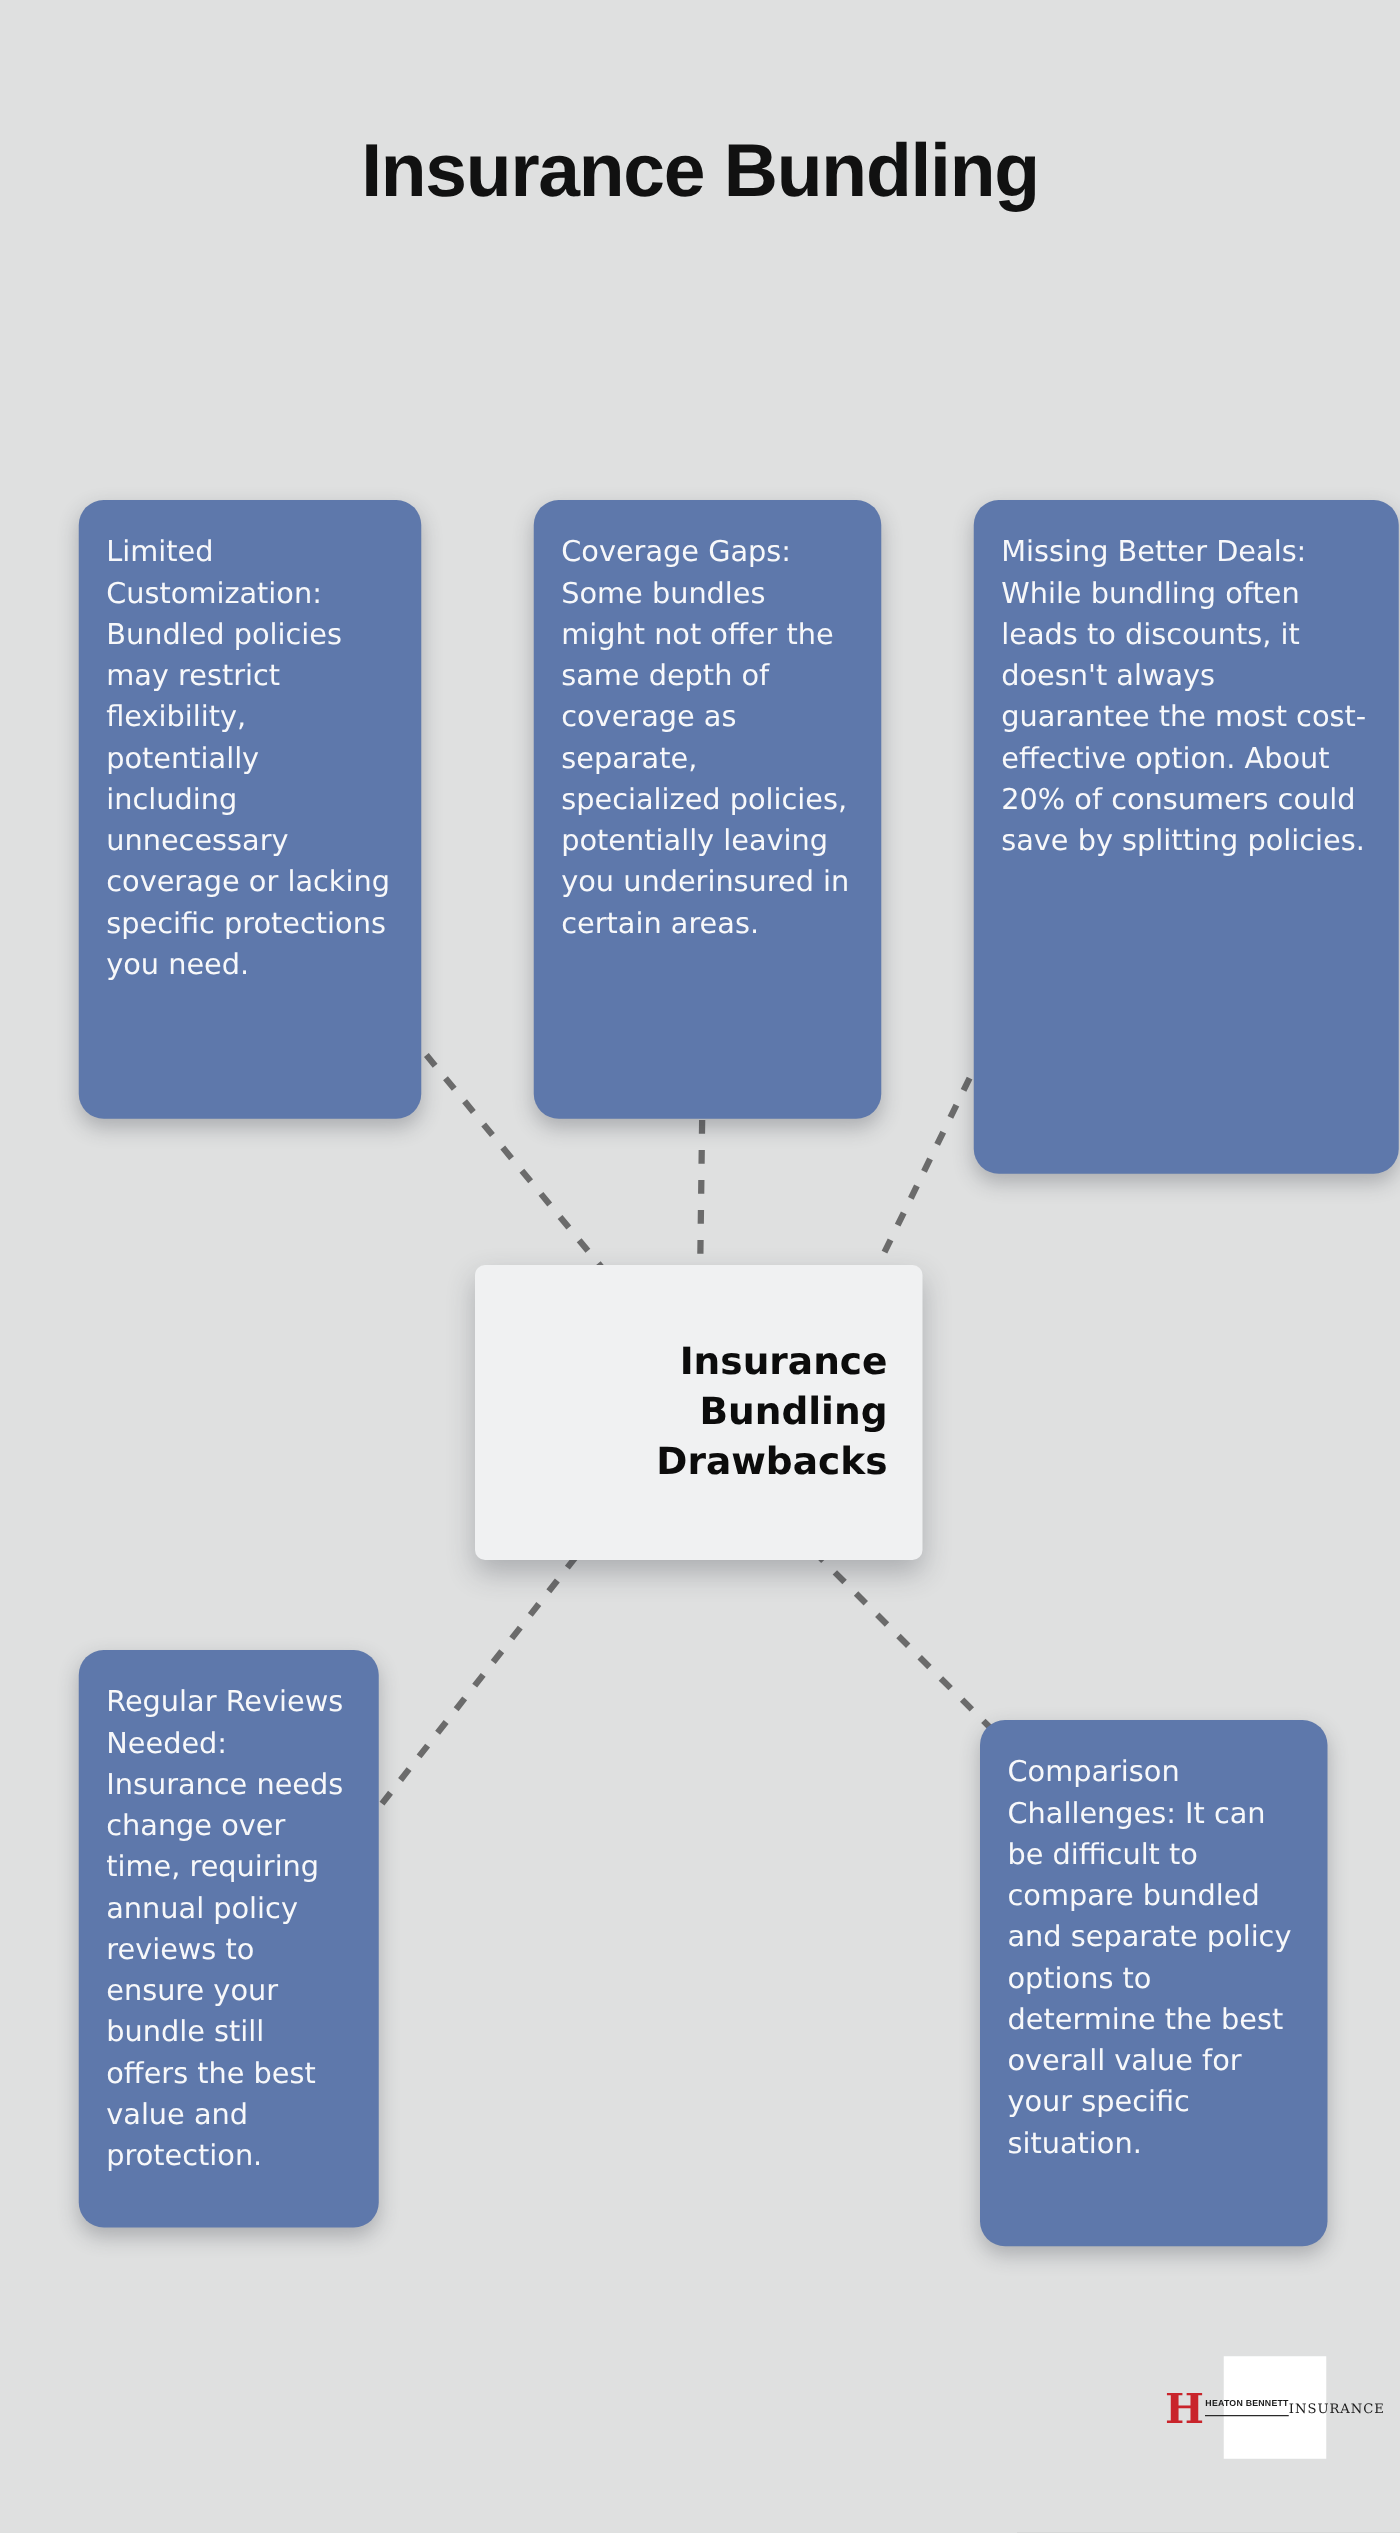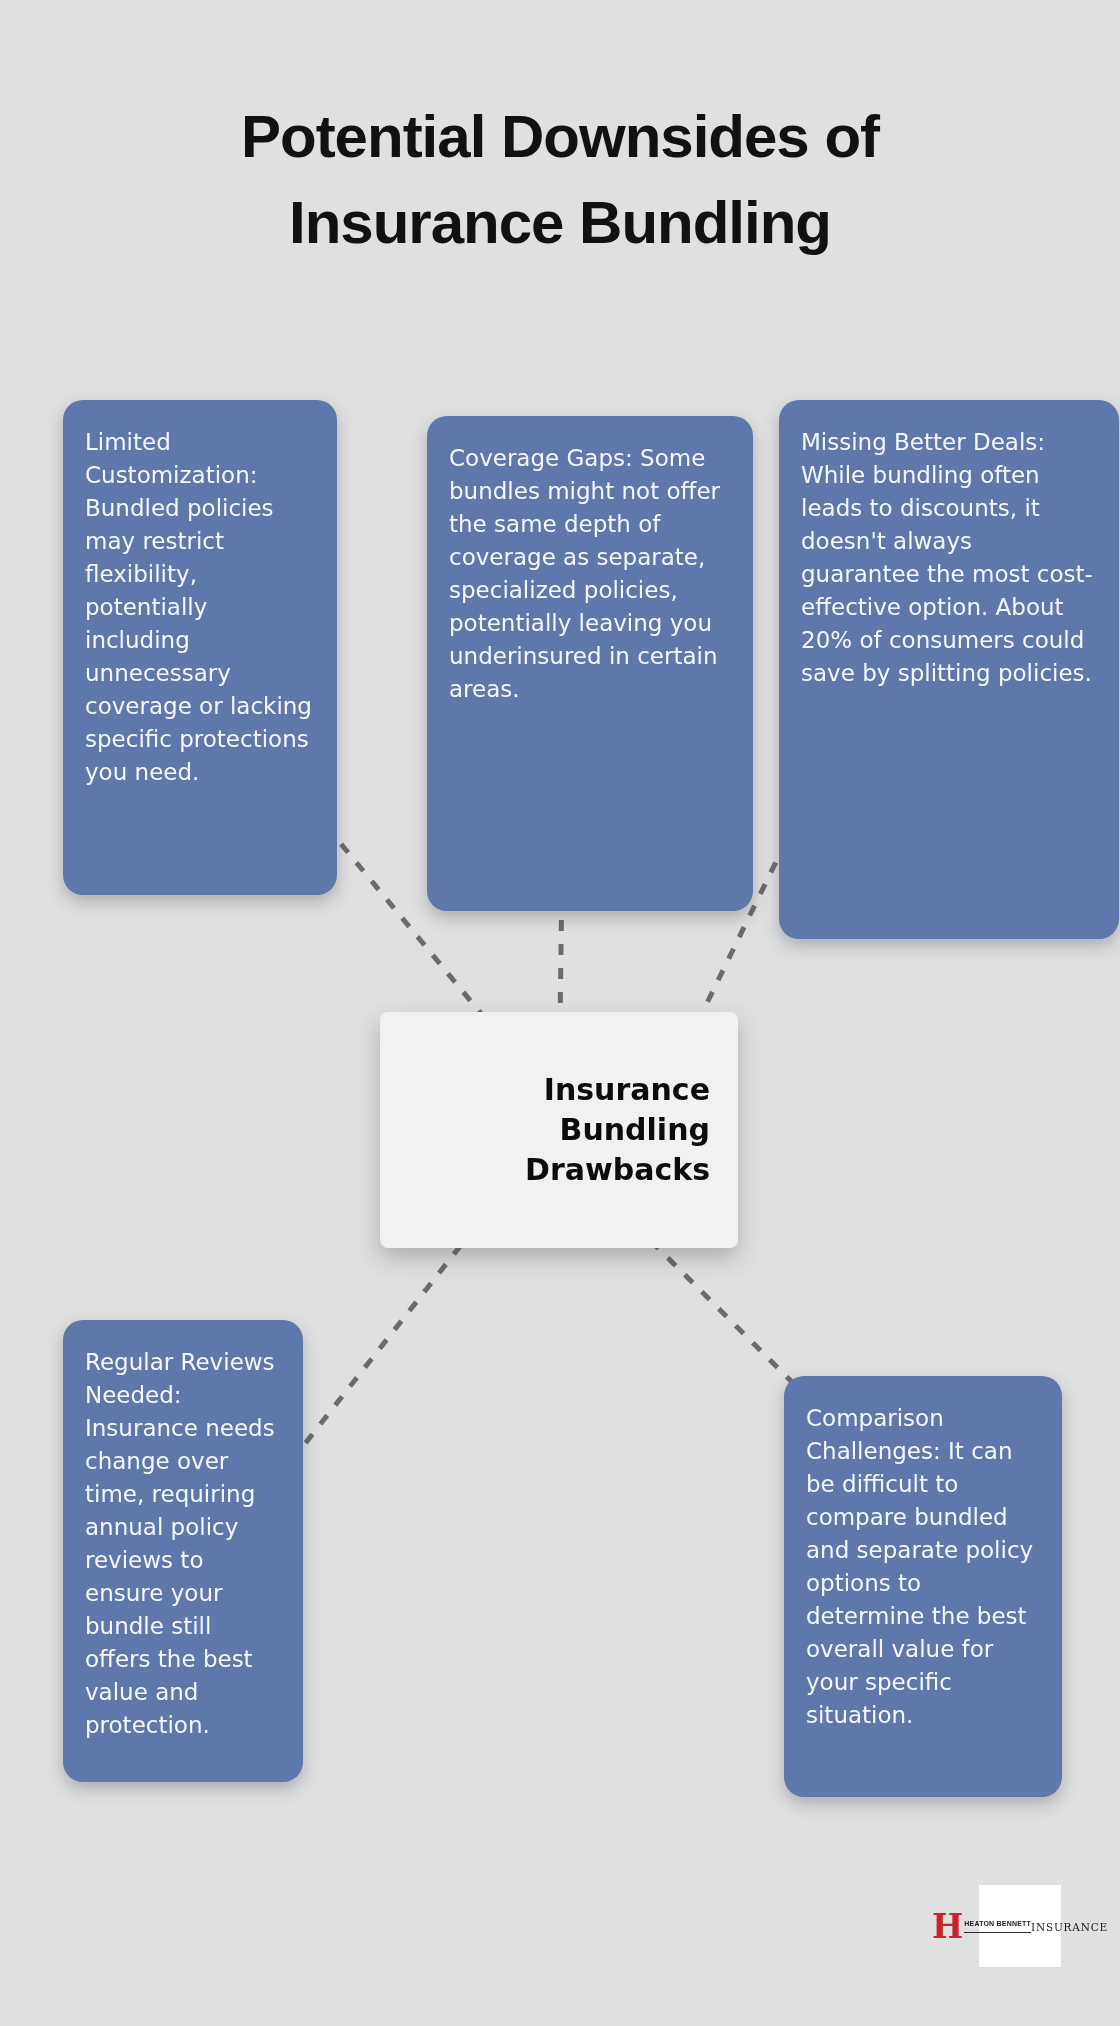--- a/index.html
+++ b/index.html
@@ -43,21 +43,21 @@
     position:absolute;
     background:var(--node-fill);
     border-radius:20px;
     color:var(--node-text);
     font-size:23px;
     line-height:33px;
     padding:26px 22px;
     box-shadow:0 7px 16px rgba(55,60,70,0.30);
   }
   .node-1{left:63px;top:400px;width:274px;height:495px;}
-  .node-2{left:427px;top:400px;width:326px;height:495px;margin-top:16px;}
+  .node-2{left:427px;top:400px;width:278px;height:495px;}
   .node-3{left:779px;top:400px;width:340px;height:539px;}
   .node-4{left:63px;top:1320px;width:240px;height:462px;}
   .node-5{left:784px;top:1376px;width:278px;height:421px;}
   .center-node{
     position:absolute;left:380px;top:1012px;width:358px;height:236px;
     background:var(--center-fill);
     border-radius:8px;
     display:flex;align-items:center;justify-content:center;
     text-align:right;
     padding:0 28px;
@@ -99,21 +99,20 @@
     margin-top:1px;
     white-space:nowrap;
   }
 </style>
 </head>
 <body>
 
 <div class="canvas">
 
   <h1 class="title">
-    <div>Potential Downsides of</div>
     <div>Insurance Bundling</div>
   </h1>
 
   <svg class="connectors" viewBox="0 0 1120 2026" xmlns="http://www.w3.org/2000/svg">
     <line x1="280" y1="770" x2="540" y2="1085"></line>
     <line x1="563" y1="800" x2="559" y2="1100"></line>
     <line x1="860" y1="690" x2="640" y2="1140"></line>
     <line x1="520" y1="1170" x2="300" y2="1450"></line>
     <line x1="600" y1="1190" x2="820" y2="1410"></line>
   </svg>

